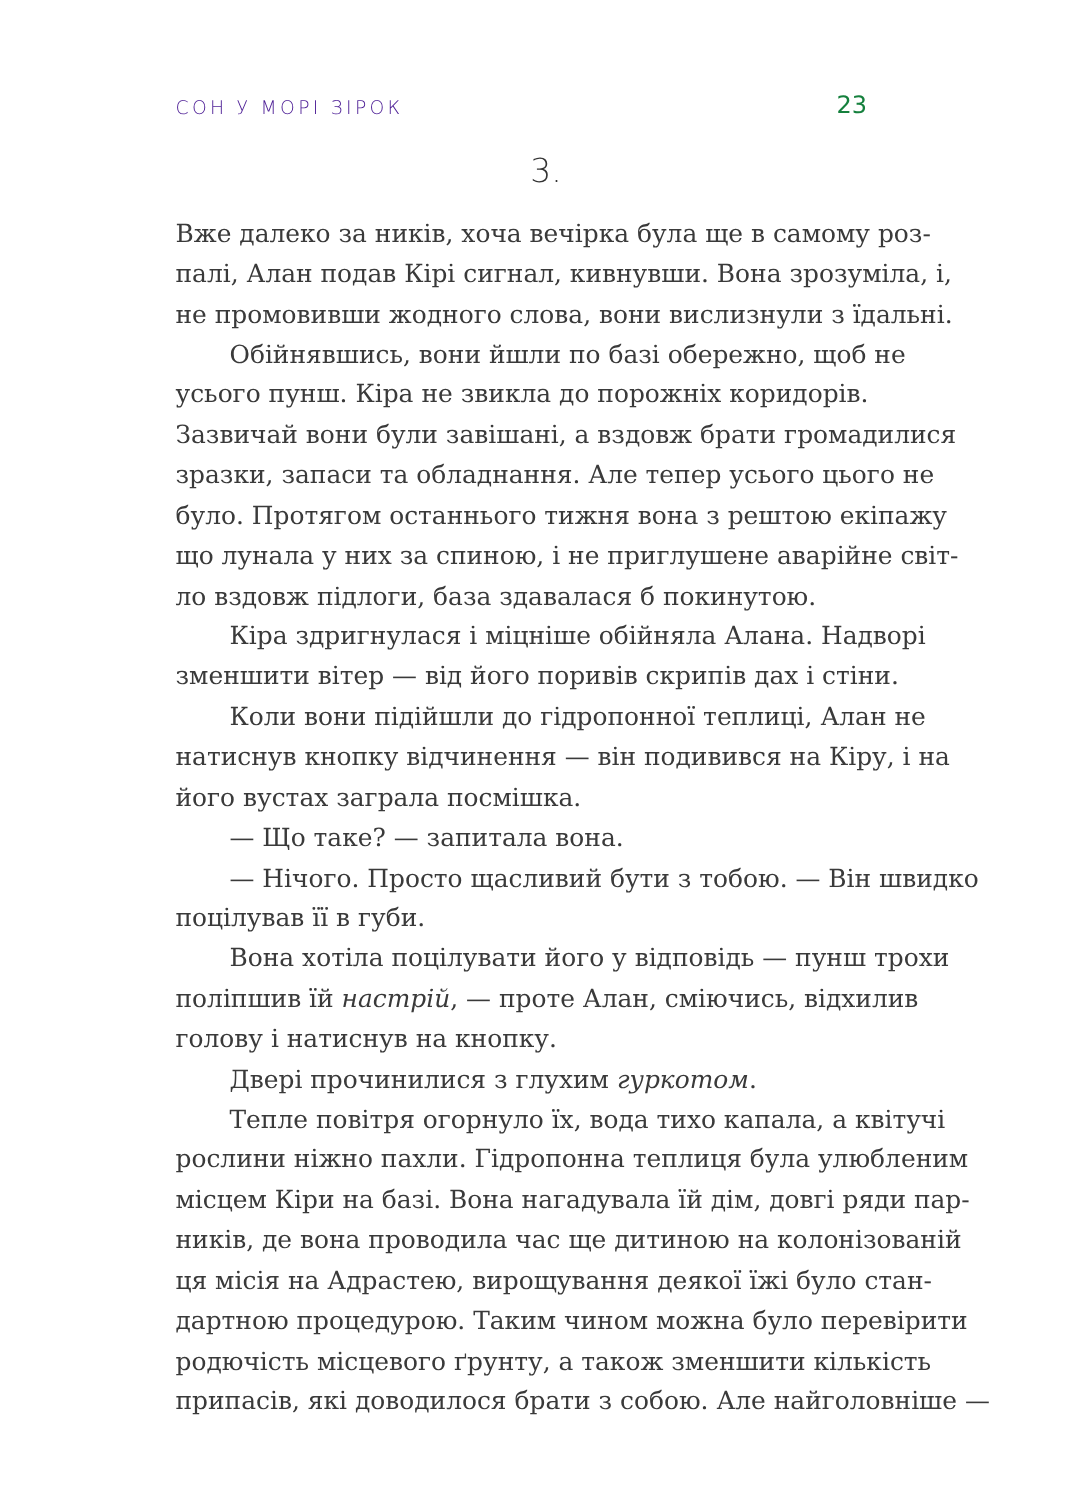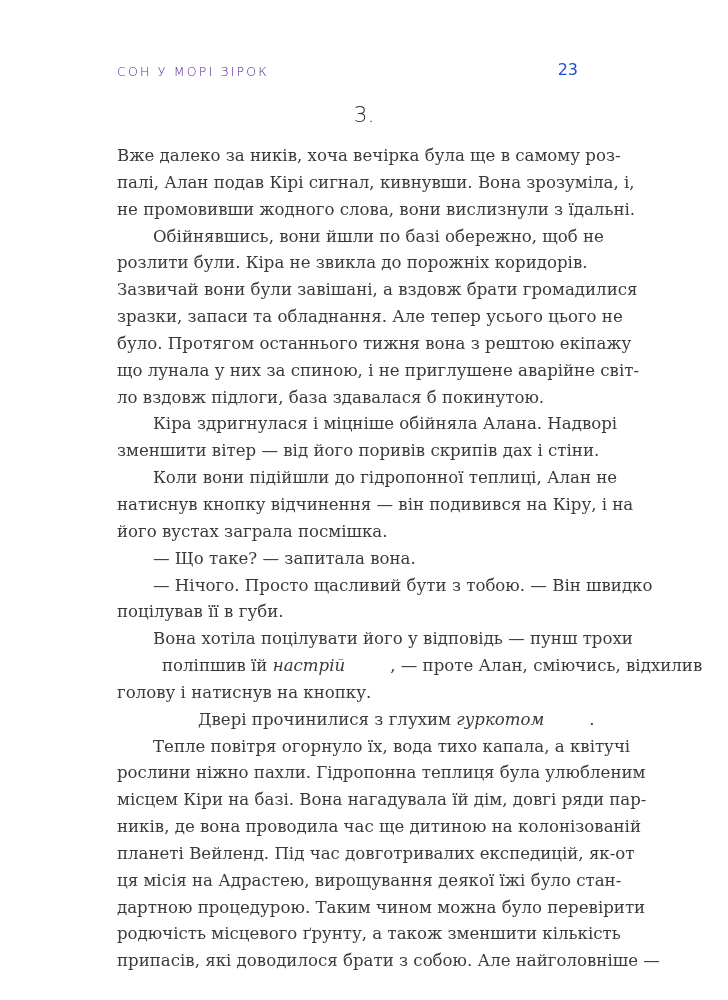--- a/index.html
+++ b/index.html
@@ -5,50 +5,50 @@
   html, body { margin: 0; padding: 0; background: #ffffff; }
   body { width: 728px; height: 1000px; position: relative; overflow: hidden; }
   .page { position: absolute; left: 0; top: 0; width: 728px; height: 1000px; background: #fff; }
   .running-head {
     position: absolute; left: 117px; top: 64px;
     font-family: "DejaVu Sans", sans-serif; font-size: 12.5px; letter-spacing: 2.2px;
     color: #4c1d95; font-weight: 300;
   }
   .page-number {
     position: absolute; left: 548px; top: 60px; width: 30px; text-align: right;
-    font-family: "DejaVu Sans", sans-serif; font-size: 16px; color: #1d4ed8;
+    font-family: "DejaVu Sans", sans-serif; font-size: 16px; color: #15803d;
   }
   .chapter-number {
     position: absolute; left: 0; width: 728px; top: 102px; text-align: center;
     font-family: "DejaVu Sans", sans-serif; font-size: 22px; color: #333; font-weight: 300;
   }
   .body-text {
     position: absolute; left: 117px; top: 143px; width: 462px;
     font-family: "DejaVu Serif", serif; font-size: 16.6px; line-height: 26.85px;
     color: #3a3a3a;
   }
   .line { display: block; white-space: nowrap; text-align: justify; text-align-last: justify; height: 26.85px; }
   .line.last { text-align-last: left; }
   .line.indent { padding-left: 36px; }
-  .line span { display: inline; margin-left: 45px; }
+  .line span { display: inline; }
   em { }
 </style>
 </head>
 <body>
 
 <div class="page">
   <div class="running-head">СОН У МОРІ ЗІРОК</div>
   <div class="page-number">23</div>
   <div class="chapter-number">3.</div>
   <div class="body-text" id="body-text">
       <span class="line">Вже далеко за ників, хоча вечірка була ще в самому роз-</span>
       <span class="line">палі, Алан подав Кірі сигнал, кивнувши. Вона зрозуміла, і,</span>
       <span class="line last">не промовивши жодного слова, вони вислизнули з їдальні.</span>
       <span class="line indent">Обійнявшись, вони йшли по базі обережно, щоб не</span>
-      <span class="line">розлити були. Кіра не звикла до порожніх коридорів.</span>
+      <span class="line">усього пунш. Кіра не звикла до порожніх коридорів.</span>
       <span class="line">Зазвичай вони були завішані, а вздовж брати громадилися</span>
       <span class="line">зразки, запаси та обладнання. Але тепер усього цього не</span>
       <span class="line">було. Протягом останнього тижня вона з рештою екіпажу</span>
       <span class="line">що лунала у них за спиною, і не приглушене аварійне світ-</span>
       <span class="line last">ло вздовж підлоги, база здавалася б покинутою.</span>
       <span class="line indent">Кіра здригнулася і міцніше обійняла Алана. Надворі</span>
       <span class="line last">зменшити вітер — від його поривів скрипів дах і стіни.</span>
       <span class="line indent">Коли вони підійшли до гідропонної теплиці, Алан не</span>
       <span class="line">натиснув кнопку відчинення — він подивився на Кіру, і на</span>
       <span class="line last">його вустах заграла посмішка.</span>
@@ -56,19 +56,18 @@
       <span class="line indent">— Нічого. Просто щасливий бути з тобою. — Він швидко</span>
       <span class="line last">поцілував її в губи.</span>
       <span class="line indent">Вона хотіла поцілувати його у відповідь — пунш трохи</span>
       <span class="line"><span>поліпшив їй </span><em>настрій</em><span>, — проте Алан, сміючись, відхилив</span></span>
       <span class="line last">голову і натиснув на кнопку.</span>
       <span class="line indent last"><span>Двері прочинилися з глухим </span><em>гуркотом</em><span>.</span></span>
       <span class="line indent">Тепле повітря огорнуло їх, вода тихо капала, а квітучі</span>
       <span class="line">рослини ніжно пахли. Гідропонна теплиця була улюбленим</span>
       <span class="line">місцем Кіри на базі. Вона нагадувала їй дім, довгі ряди пар-</span>
       <span class="line">ників, де вона проводила час ще дитиною на колонізованій</span>
-      <span class="line">планеті Вейленд. Під час довготривалих експедицій, як-от</span>
       <span class="line">ця місія на Адрастею, вирощування деякої їжі було стан-</span>
       <span class="line">дартною процедурою. Таким чином можна було перевірити</span>
       <span class="line">родючість місцевого ґрунту, а також зменшити кількість</span>
       <span class="line">припасів, які доводилося брати з собою. Але найголовніше —</span>
     </div>
 </div>
 
 </body></html>

